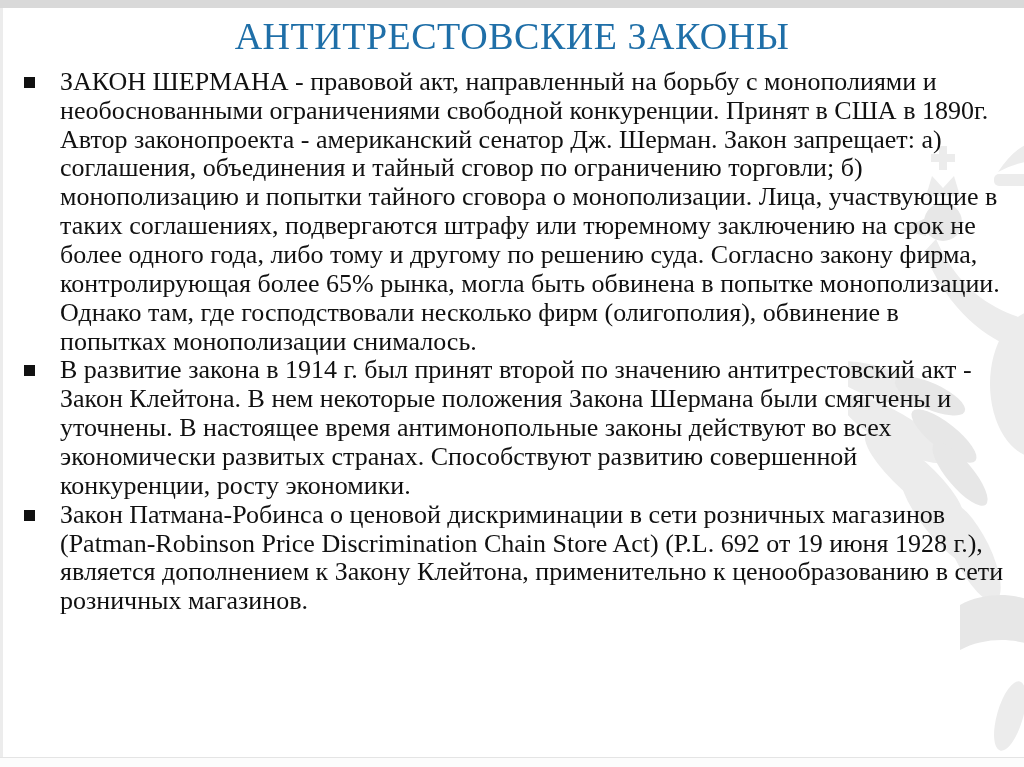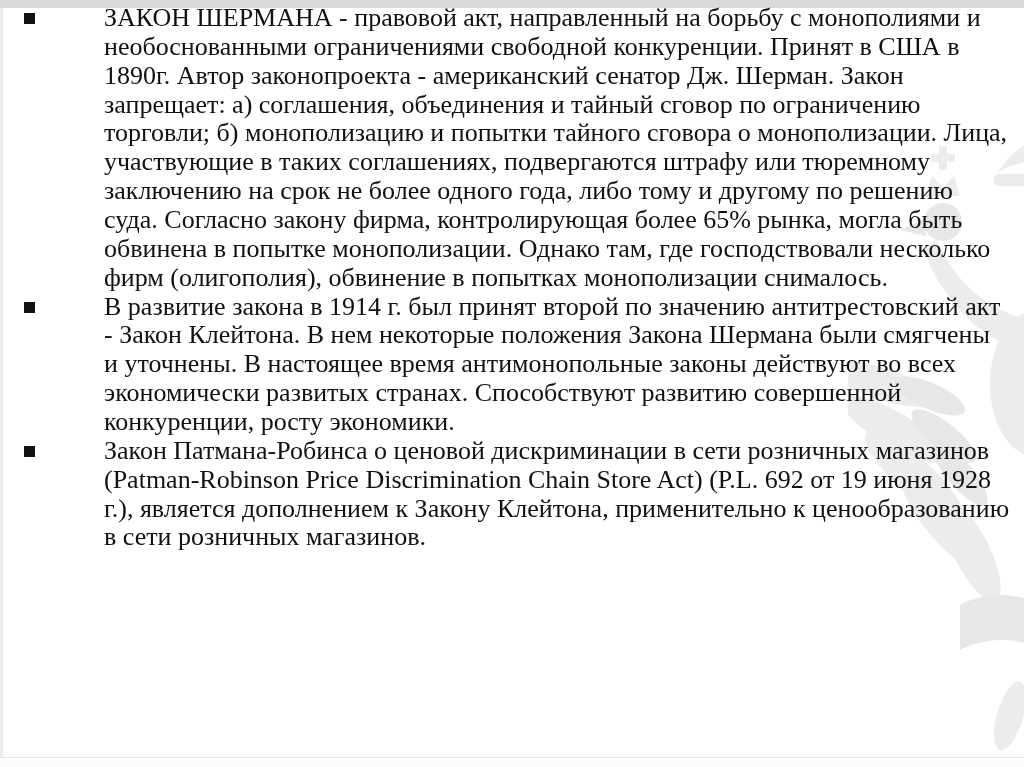--- a/index.html
+++ b/index.html
@@ -36,21 +36,21 @@
     line-height:1.1;
   }
   .bullets{
     position:relative;z-index:1;
     margin:4px 0 0 0;
     padding:0 14px 0 24px;
     list-style:none;
   }
   .bullet{
     display:flex;align-items:flex-start;
-    margin:0;padding:0;gap:44px;
+    margin:0;padding:0;
   }
   .sq{
     flex:0 0 auto;
     width:11px;height:11px;
     background:#111111;
     margin:9px 25px 0 0;
   }
   .btxt{
     flex:1 1 auto;
     font-size:26px;line-height:1.11;
@@ -104,20 +104,21 @@
       <rect x="187" y="516" width="6" height="50"></rect>
 
       <path d="M186 588 h8 v8 h8 v8 h-8 v8 h-8 v-8 h-8 v-8 h8 z" fill="#e7e7e7"></path>
 
       <ellipse cx="162" cy="632" rx="13" ry="36" transform="rotate(16 162 632)"></ellipse>
       <ellipse cx="190" cy="640" rx="13" ry="40"></ellipse>
       <ellipse cx="218" cy="632" rx="13" ry="36" transform="rotate(-16 218 632)"></ellipse>
     </g>
   </svg>
 
+  <h1 class="title">АНТИТРЕСТОВСКИЕ ЗАКОНЫ</h1>
 
   <ul class="bullets">
     <li class="bullet">
       <span class="sq"></span>
       <span class="btxt">ЗАКОН ШЕРМАНА - правовой акт, направленный на борьбу с монополиями и необоснованными ограничениями свободной конкуренции. Принят в США в 1890г. Автор законопроекта - американский сенатор Дж. Шерман. Закон запрещает: а) соглашения, объединения и тайный сговор по ограничению торговли; б) монополизацию и попытки тайного сговора о монополизации. Лица, участвующие в таких соглашениях, подвергаются штрафу или тюремному заключению на срок не более одного года, либо тому и другому по решению суда. Согласно закону фирма, контролирующая более 65% рынка, могла быть обвинена в попытке монополизации. Однако там, где господствовали несколько фирм (олигополия), обвинение в попытках монополизации снималось.</span>
     </li>
     <li class="bullet">
       <span class="sq"></span>
       <span class="btxt">В развитие закона в 1914 г. был принят второй по значению антитрестовский акт - Закон Клейтона. В нем некоторые положения Закона Шермана были смягчены и уточнены. В настоящее время антимонопольные законы действуют во всех экономически развитых странах. Способствуют развитию совершенной конкуренции, росту экономики.</span>
     </li>

